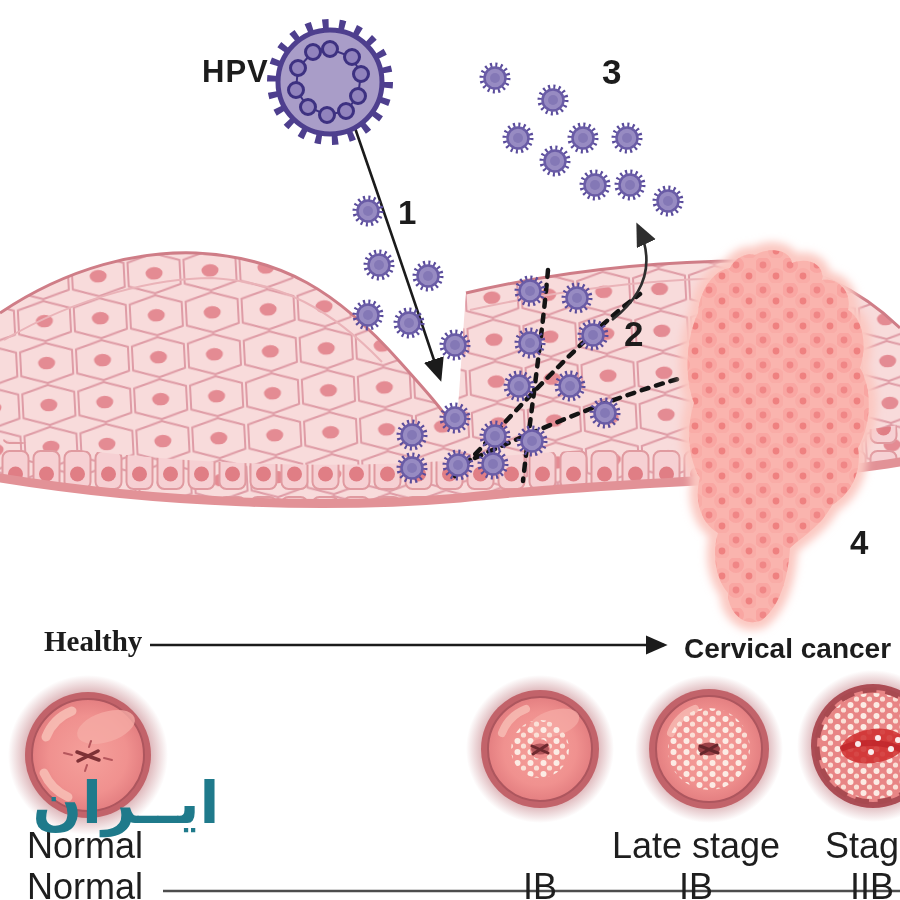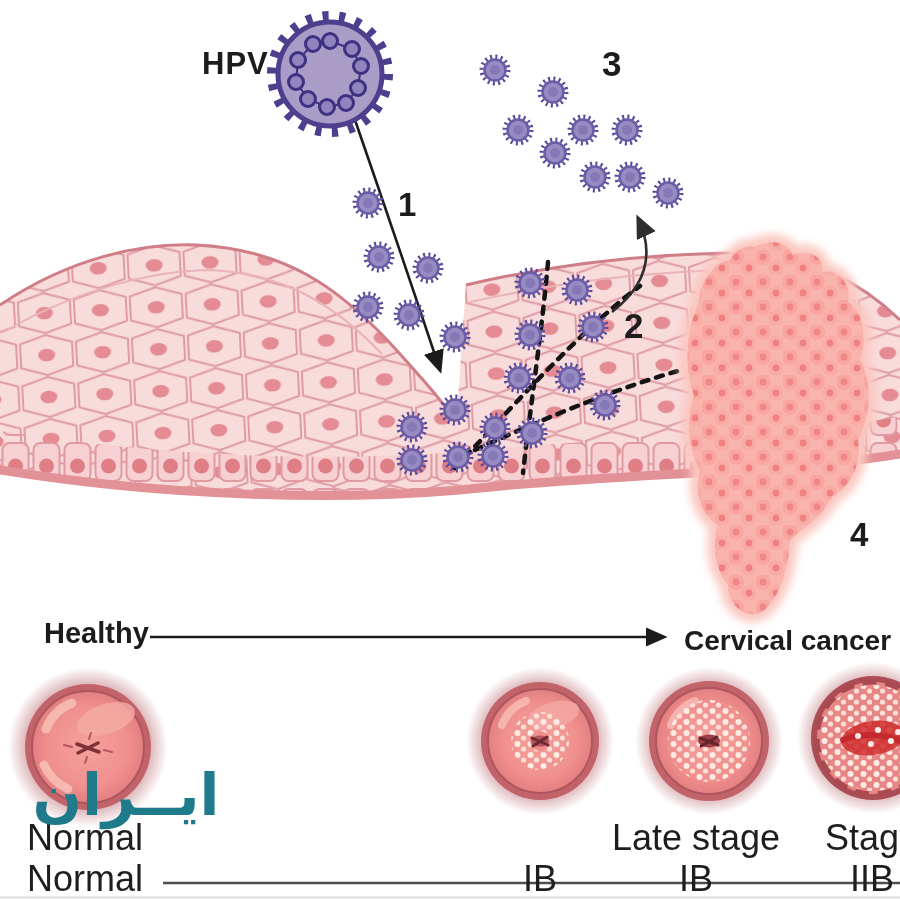--- a/index.html
+++ b/index.html
@@ -1,29 +1,29 @@
 <!DOCTYPE html>
 <html style="--ink: #1c1c1c; --watermark-teal: #1f7a8b; --virus-dark: #4e3f8e; --virus-body: #a99dc8; --tissue-fill: #f8dbdb; --cell-wall: #dc95a0; --nucleus-pink: #e2828b; --membrane-pink: #e29297; --tumor-pink: #fab4ae; --cervix-disc: #ef9190; --cervix-ring: #c2636a; --lesion-white: #fdf0e9; --blood-red: #cf2d2d;"><head>
 <meta charset="utf-8">
 <style>
   html,body{margin:0;padding:0;}
   body{
     width:900px;height:900px;position:relative;overflow:hidden;background:#ffffff;
     font-family:"Liberation Sans", sans-serif;
   }
-  #figure{position:absolute;inset:0;}
+  #figure{position:absolute;inset:0;margin-top:8px;}
   svg{position:absolute;left:0;top:0;}
   .label{position:absolute;color:var(--ink,#1c1c1c);white-space:nowrap;z-index:5;}
   .hpv{left:202px;top:46px;font-size:31px;font-weight:600;letter-spacing:1px;}
   .num{font-size:33px;font-weight:700;}
   .n1{left:398px;top:186px;}
   .n2{left:624px;top:306px;font-size:35px;}
   .n3{left:602px;top:44px;font-size:35px;}
   .n4{left:850px;top:516px;}
-  .healthy{left:44px;top:617px;font-size:29px;font-weight:600;}
+  .healthy{left:44px;top:617px;font-size:29px;font-weight:600;font-family:Liberation Serif, serif;}
   .cancer{left:684px;top:625px;font-size:28px;font-weight:600;text-align:right;}
   .caption{
     position:absolute;top:817px;width:172px;text-align:center;z-index:4;
     font-size:36px;font-weight:500;line-height:1.14;color:#1e1e1e;
   }
   .cap-normal{left:-1px;}
   .cap-early{left:454px;}
   .cap-late{left:610px;}
   .cap-iib{left:786px;}
   .watermark{

